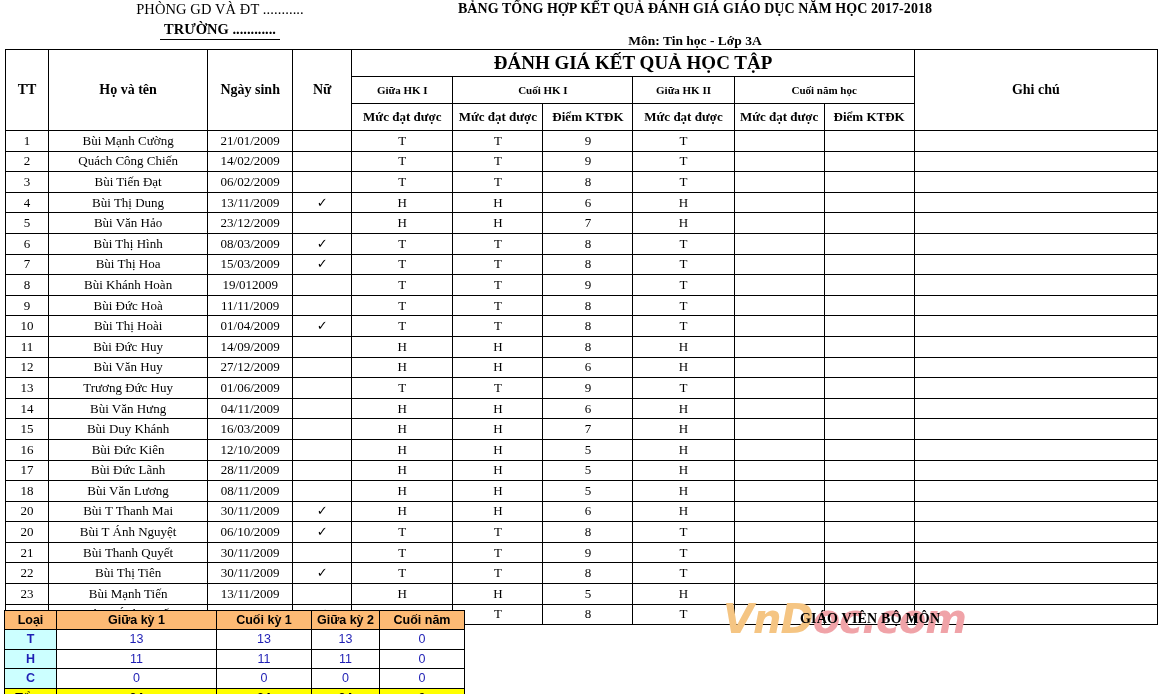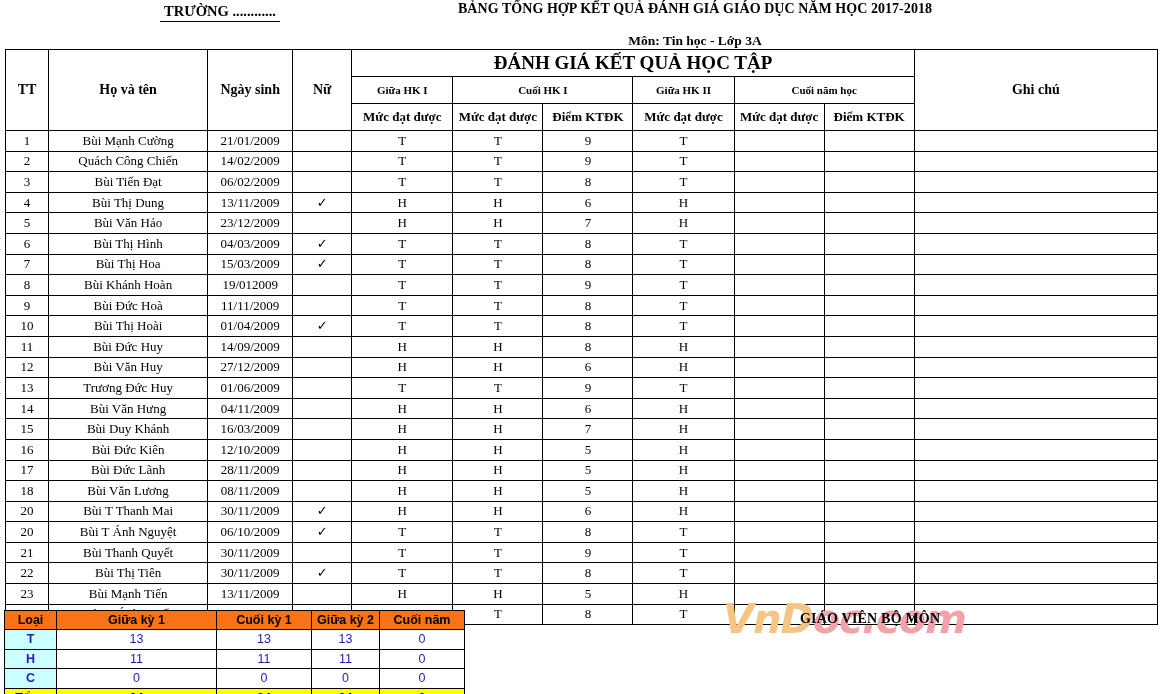--- a/index.html
+++ b/index.html
@@ -110,21 +110,21 @@
     font-family: "Liberation Sans", "DejaVu Sans", sans-serif;
   }
   table.summary th, table.summary td {
     border: 1px solid #000;
     font-size: 12.5px;
     height: 18px;
     text-align: center;
     padding: 0;
   }
   table.summary th.hdr {
-    background: #f97316;
+    background: #fdba74;
     font-weight: bold;
     color: #000;
   }
   table.summary td.loai {
     background: #ccffff;
     color: #1f1fb4;
     font-weight: bold;
   }
   table.summary td.val {
     background: #ffffff;
@@ -168,20 +168,21 @@
     color: #000000;
     letter-spacing: .2px;
     white-space: nowrap;
   }
 </style>
 </head>
 <body>
 
 <div class="doc-header">
   <div class="hdr-left">
+    <div class="line1">PHÒNG GD VÀ ĐT ...........</div>
     <div class="line2">TRƯỜNG ............</div>
   </div>
   <div class="hdr-right">
     <div class="title">BẢNG TỔNG HỢP KẾT QUẢ ĐÁNH GIÁ GIÁO DỤC NĂM HỌC 2017-2018</div>
     <div class="subtitle">Môn: Tin học - Lớp 3A</div>
   </div>
 </div>
 
 <div class="main-table-wrap">
   <table class="grid">
@@ -284,21 +285,21 @@
           <td class="c-level">H</td>
           <td class="c-score">7</td>
           <td class="c-level">H</td>
           <td class="c-level"></td>
           <td class="c-score"></td>
           <td class="c-note"></td>
         </tr>
         <tr>
           <td class="c-tt">6</td>
           <td class="c-name">Bùi Thị Hình</td>
-          <td class="c-dob">04/03/2009</td>
+          <td class="c-dob">08/03/2009</td>
           <td class="c-female">✓</td>
           <td class="c-level">T</td>
           <td class="c-level">T</td>
           <td class="c-score">8</td>
           <td class="c-level">T</td>
           <td class="c-level"></td>
           <td class="c-score"></td>
           <td class="c-note"></td>
         </tr>
         <tr>

